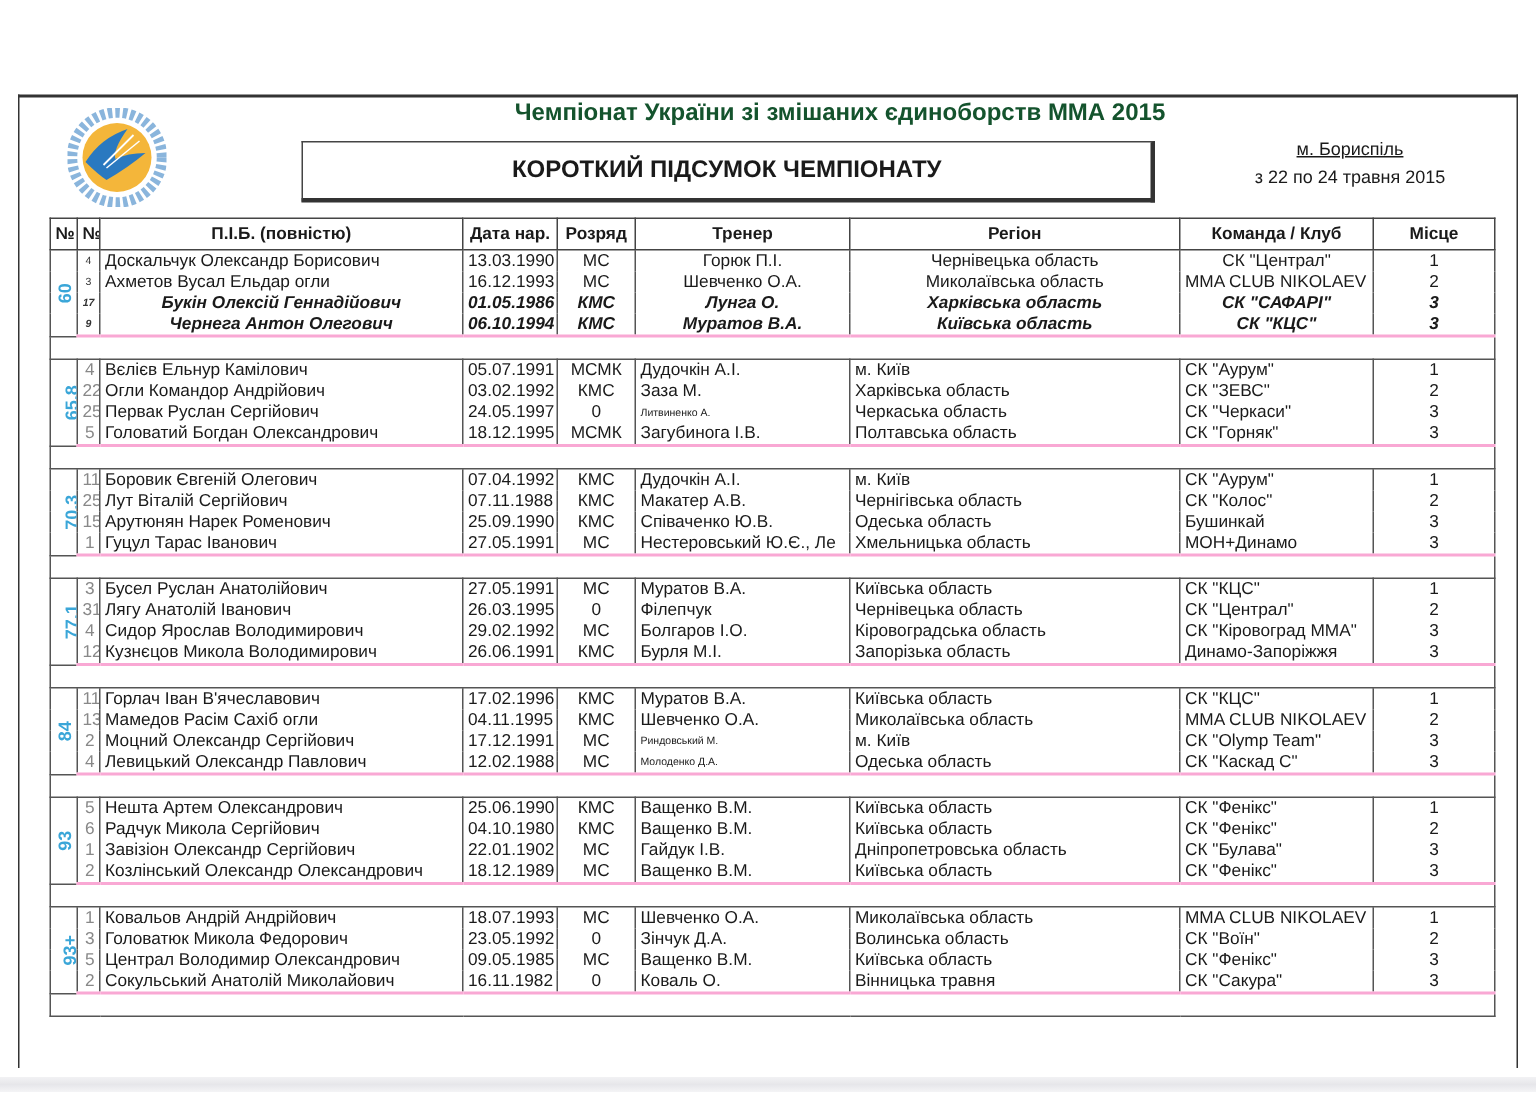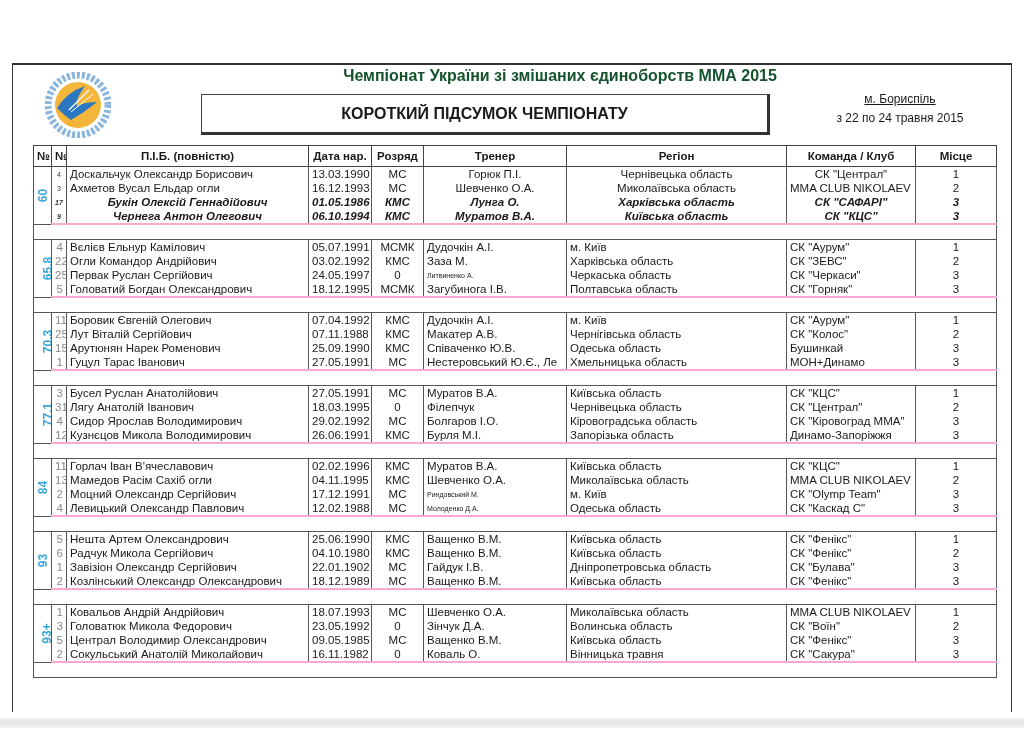--- a/index.html
+++ b/index.html
@@ -248,21 +248,21 @@
         <td class="center">27.05.1991</td>
         <td class="center">МС</td>
         <td class="left">Муратов В.А.</td>
         <td class="left">Київська область</td>
         <td class="left">СК "КЦС"</td>
         <td class="center">1</td>
       </tr>
       <tr>
         <td class="num">31</td>
         <td class="left">Лягу Анатолій Іванович</td>
-        <td class="center">18.03.1995</td>
+        <td class="center">26.03.1995</td>
         <td class="center">0</td>
         <td class="left">Філепчук</td>
         <td class="left">Чернівецька область</td>
         <td class="left">СК "Централ"</td>
         <td class="center">2</td>
       </tr>
       <tr>
         <td class="num">4</td>
         <td class="left">Сидор Ярослав Володимирович</td>
         <td class="center">29.02.1992</td>
@@ -282,21 +282,21 @@
         <td class="left">Динамо-Запоріжжя</td>
         <td class="center">3</td>
       </tr>
       <tr class="gap">
         <td colspan="9"></td>
       </tr>
       <tr>
         <td class="wc" rowspan="4"><span>84</span></td>
         <td class="num">11</td>
         <td class="left">Горлач Іван В'ячеславович</td>
-        <td class="center">02.02.1996</td>
+        <td class="center">17.02.1996</td>
         <td class="center">КМС</td>
         <td class="left">Муратов В.А.</td>
         <td class="left">Київська область</td>
         <td class="left">СК "КЦС"</td>
         <td class="center">1</td>
       </tr>
       <tr>
         <td class="num">13</td>
         <td class="left">Мамедов Расім Сахіб огли</td>
         <td class="center">04.11.1995</td>

